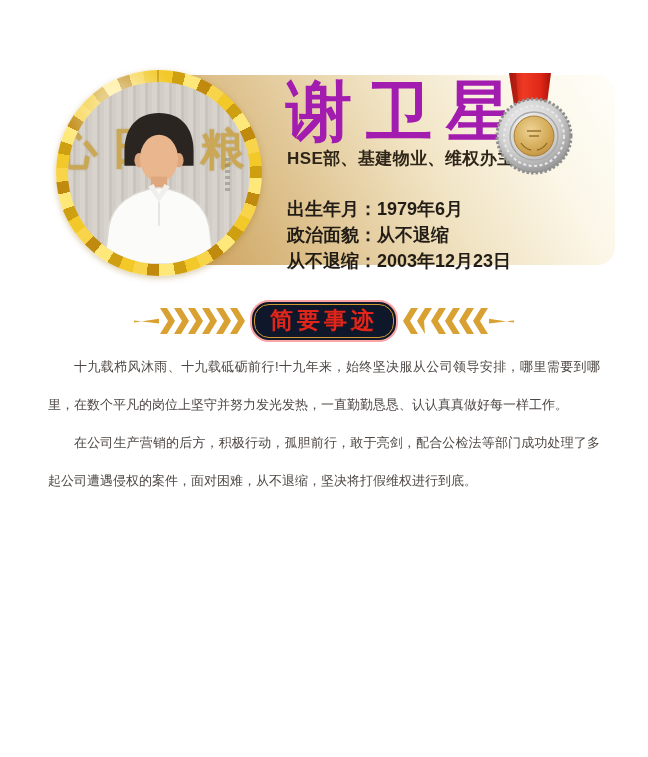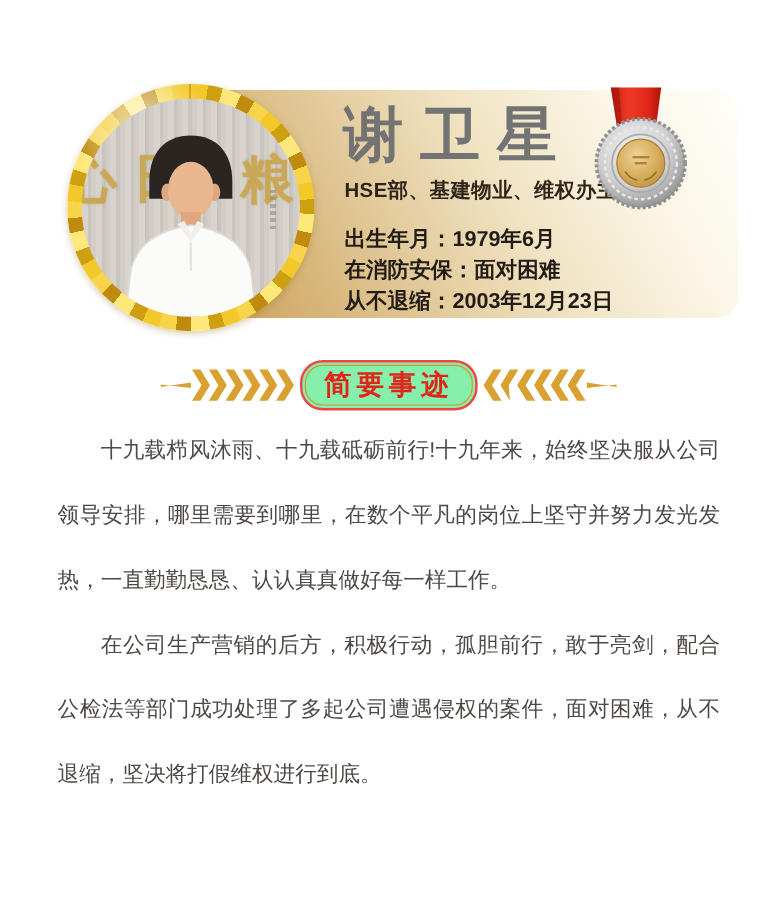--- a/index.html
+++ b/index.html
@@ -31,52 +31,52 @@
     font-size:44px;color:#c9a44c;letter-spacing:16px;white-space:nowrap;
     text-shadow:0 0 2px rgba(170,130,40,.55);opacity:.92;
   }
   .signature-marks{position:absolute;right:11%;top:42%;width:5px;height:34px;
     background:repeating-linear-gradient(#8b8579 0 3px,transparent 3px 6px);opacity:.55;}
   .person{position:absolute;left:0;bottom:0;width:100%;height:100%;}
 
   .name{
     position:absolute;left:286px;top:84px;margin:0;
     font-family:"Liberation Serif",serif;font-weight:bold;
-    font-size:50px;line-height:56px;color:#737373;letter-spacing:14px;
+    font-size:66px;line-height:56px;color:#a21caf;letter-spacing:14px;
   }
   .job-title{
     position:absolute;left:287px;top:147px;
     font-size:17px;font-weight:bold;color:#2e2418;letter-spacing:.4px;
   }
-  .facts{position:absolute;left:287px;top:186px;margin:0;padding:0;list-style:none;}
+  .facts{position:absolute;left:287px;top:196px;margin:0;padding:0;list-style:none;}
   .facts li{font-size:18px;font-weight:bold;color:#221c16;line-height:26px;}
 
   
   .medal{position:absolute;left:490px;top:69px;width:100px;height:122px;}
 
   
   .section-header{
     position:relative;margin-top:1px;height:40px;
     display:flex;align-items:center;justify-content:center;gap:3px;
   }
   .arrows{display:block;}
   .arrows.right{transform:scaleX(-1);}
   .badge{
-    border:2px solid #ef4444;border-radius:19px;padding:2px;background:#86efac;
+    border:2px solid #fca5a5;border-radius:19px;padding:2px;background:#0f172a;
   }
   .badge-inner{
     display:block;border:1.5px solid #d0982e;border-radius:15px;
     padding:1px 15px 3px;
     font-size:23px;font-weight:bold;color:#e0251a;letter-spacing:4px;line-height:28px;
   }
 
   
   .story{margin:7px 48px 0 48px;}
   .story p{
-    margin:0;font-size:18px;line-height:54px;color:#4e4845;
+    margin:0;font-size:13px;line-height:38px;color:#4e4845;
     text-align:justify;text-indent:2em;font-weight:500;
   }
 </style>
 </head>
 <body>
 
 <div class="poster">
 
   <header class="hero">
 
@@ -99,21 +99,21 @@
         </svg>
       </div>
     </div>
 
     <h1 class="name">谢卫星</h1>
 
     <div class="job-title">HSE部、基建物业、维权办主任</div>
 
     <ul class="facts">
       <li><span>出生年月：</span><span>1979年6月</span></li>
-      <li><span>在消防安保：</span><span>面对困难</span></li>
+      <li><span>政治面貌：</span><span>从不退缩</span></li>
       <li><span>从不退缩：</span><span>2003年12月23日</span></li>
     </ul>
 
     <svg class="medal" viewBox="0 0 100 122">
       <defs>
         <linearGradient id="ribbonG" x1="0" y1="0" x2="1" y2="0">
           <stop offset="0" stop-color="#c21e12"></stop>
           <stop offset="0.35" stop-color="#ee3a24"></stop>
           <stop offset="0.75" stop-color="#e02718"></stop>
           <stop offset="1" stop-color="#a81408"></stop>

